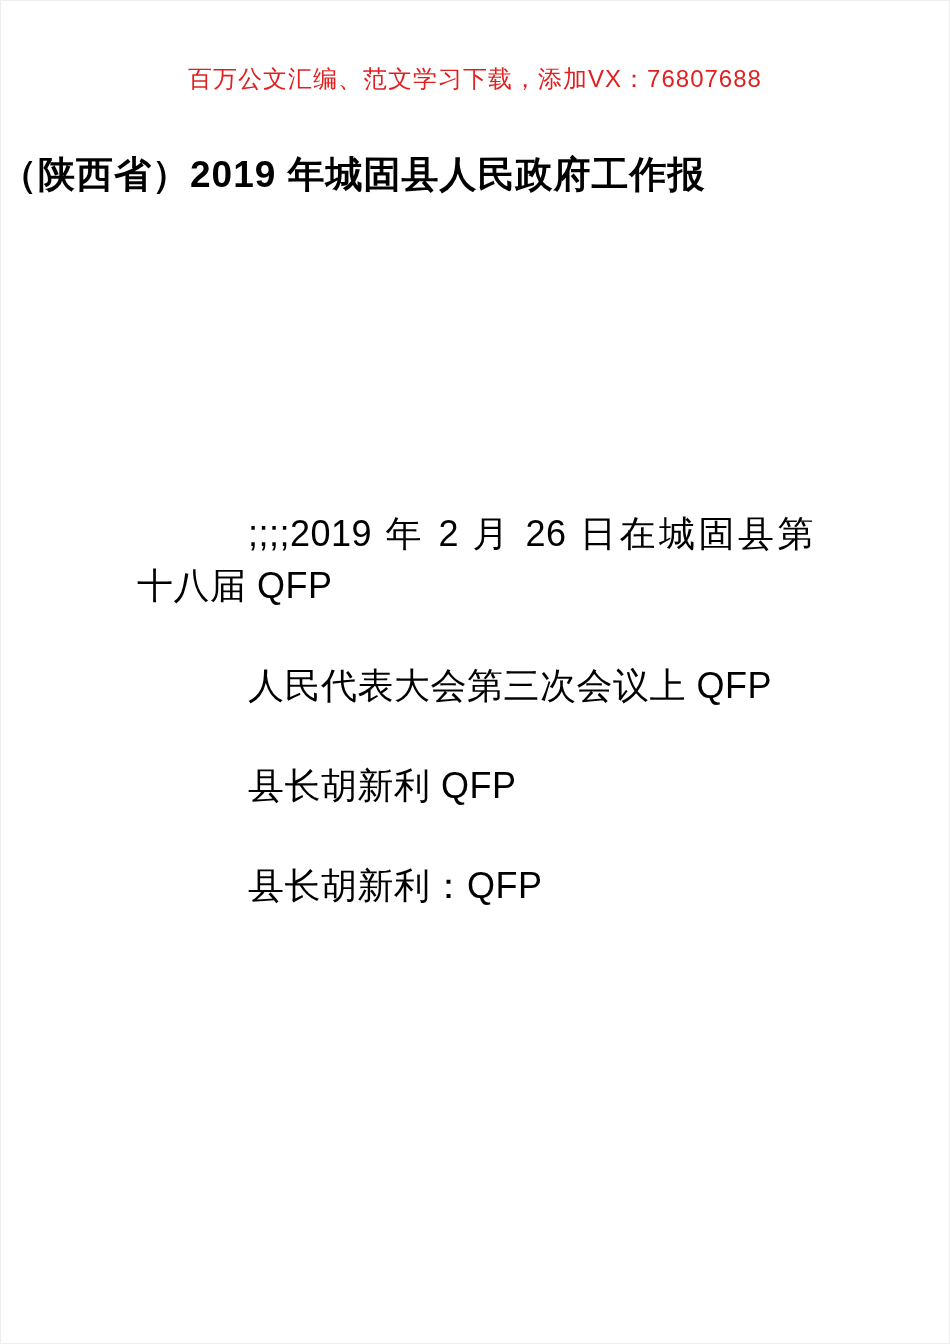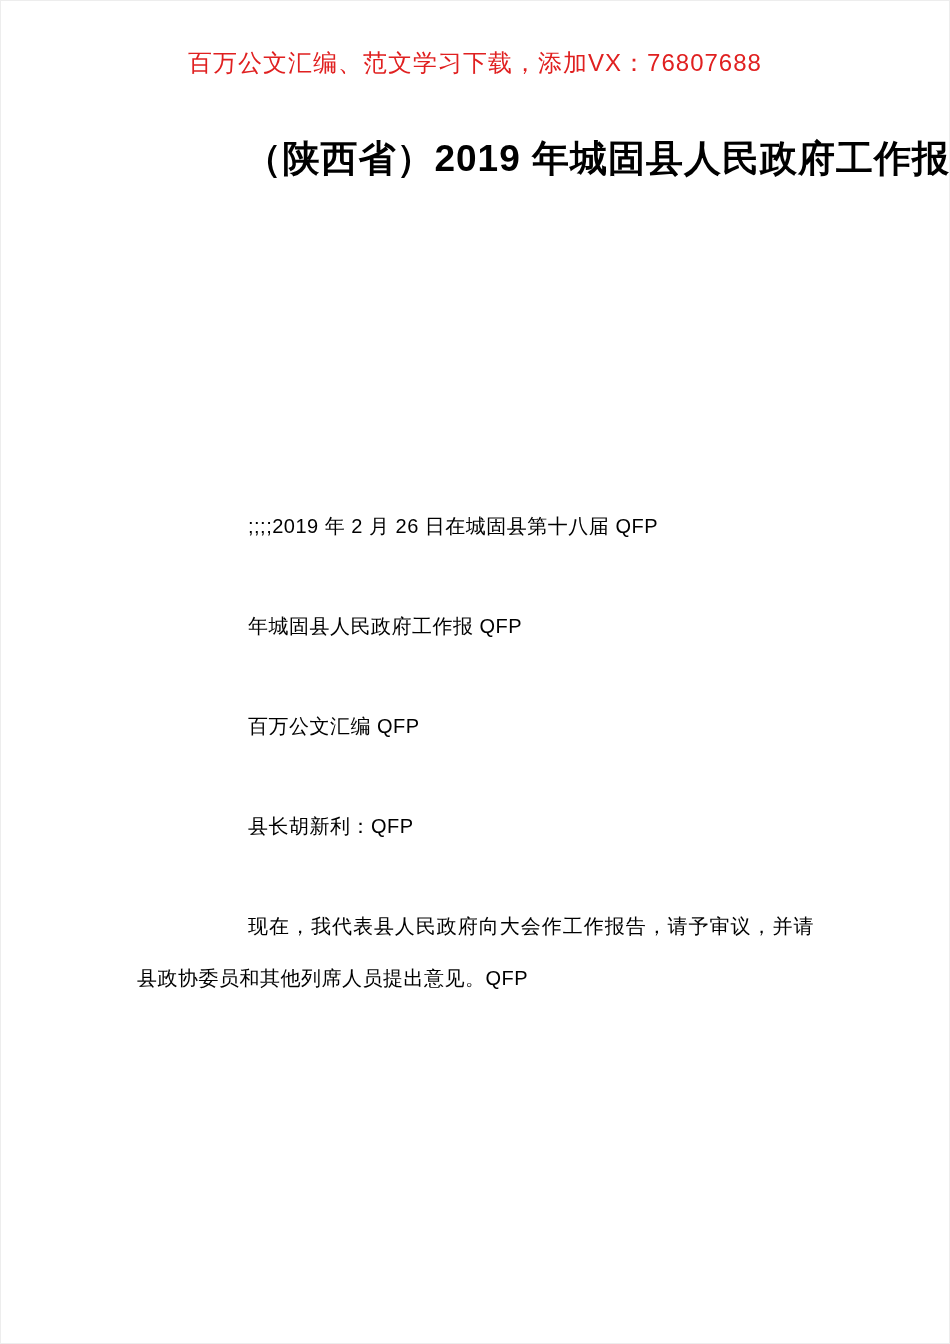--- a/index.html
+++ b/index.html
@@ -13,44 +13,44 @@
       height: 1344px;
       margin: 0 auto;
       background: #ffffff;
       color: #000000;
       font-family: "Liberation Sans", "DejaVu Sans", sans-serif;
       overflow: hidden;
       box-sizing: border-box;
       box-shadow: inset 0 0 0 1px #ededed;
     }
     .promo {
-      padding-top: 48px;
+      padding-top: 64px;
       text-align: center;
       font-size: 24px;
       line-height: 30px;
       letter-spacing: 1px;
     }
     .doc-title {
-      margin: 54px auto 8px;
-      text-align: right;
+      margin: 54px auto 0;
+      text-align: left;
       font-size: 37px;
       font-weight: bold;
       line-height: 54px;
       font-family: "Liberation Sans", "DejaVu Sans", sans-serif;
     }
     .doc-title .title-line {
       display: block;
       letter-spacing: 1px;
     }
     .doc-body {
       padding: 306px 136px 0 137px;
     }
     .para {
       margin: 48px 0 0 0;
-      font-size: 20px;
+      font-size: 36px;
       line-height: 52px;
       text-align: justify;
       text-indent: 111px;
       letter-spacing: 0.5px;
     }
     .para.first {
       margin-top: 0;
     }
   </style>
 </head>
@@ -59,19 +59,18 @@
 <div class="page">
 
   <div class="promo" style="color: rgb(224, 32, 32);">百万公文汇编、范文学习下载，添加VX：76807688</div>
 
   <h1 class="doc-title">
     <span class="title-line">（陕西省）2019 年城固县人民政府工作报</span>
   </h1>
 
   <div class="doc-body">
     <p class="para first">;;;;2019 年 2 月 26 日在城固县第十八届 QFP</p>
-    <p class="para">年城固县人民政府工作报 QFP</p>
-    <p class="para">百万公文汇编 QFP</p>
+    <p class="para">人民代表大会第三次会议上 QFP</p>
+    <p class="para">县长胡新利 QFP</p>
     <p class="para">县长胡新利：QFP</p>
-    <p class="para">现在，我代表县人民政府向大会作工作报告，请予审议，并请县政协委员和其他列席人员提出意见。QFP</p>
   </div>
 
 </div>
 
 </body></html>

